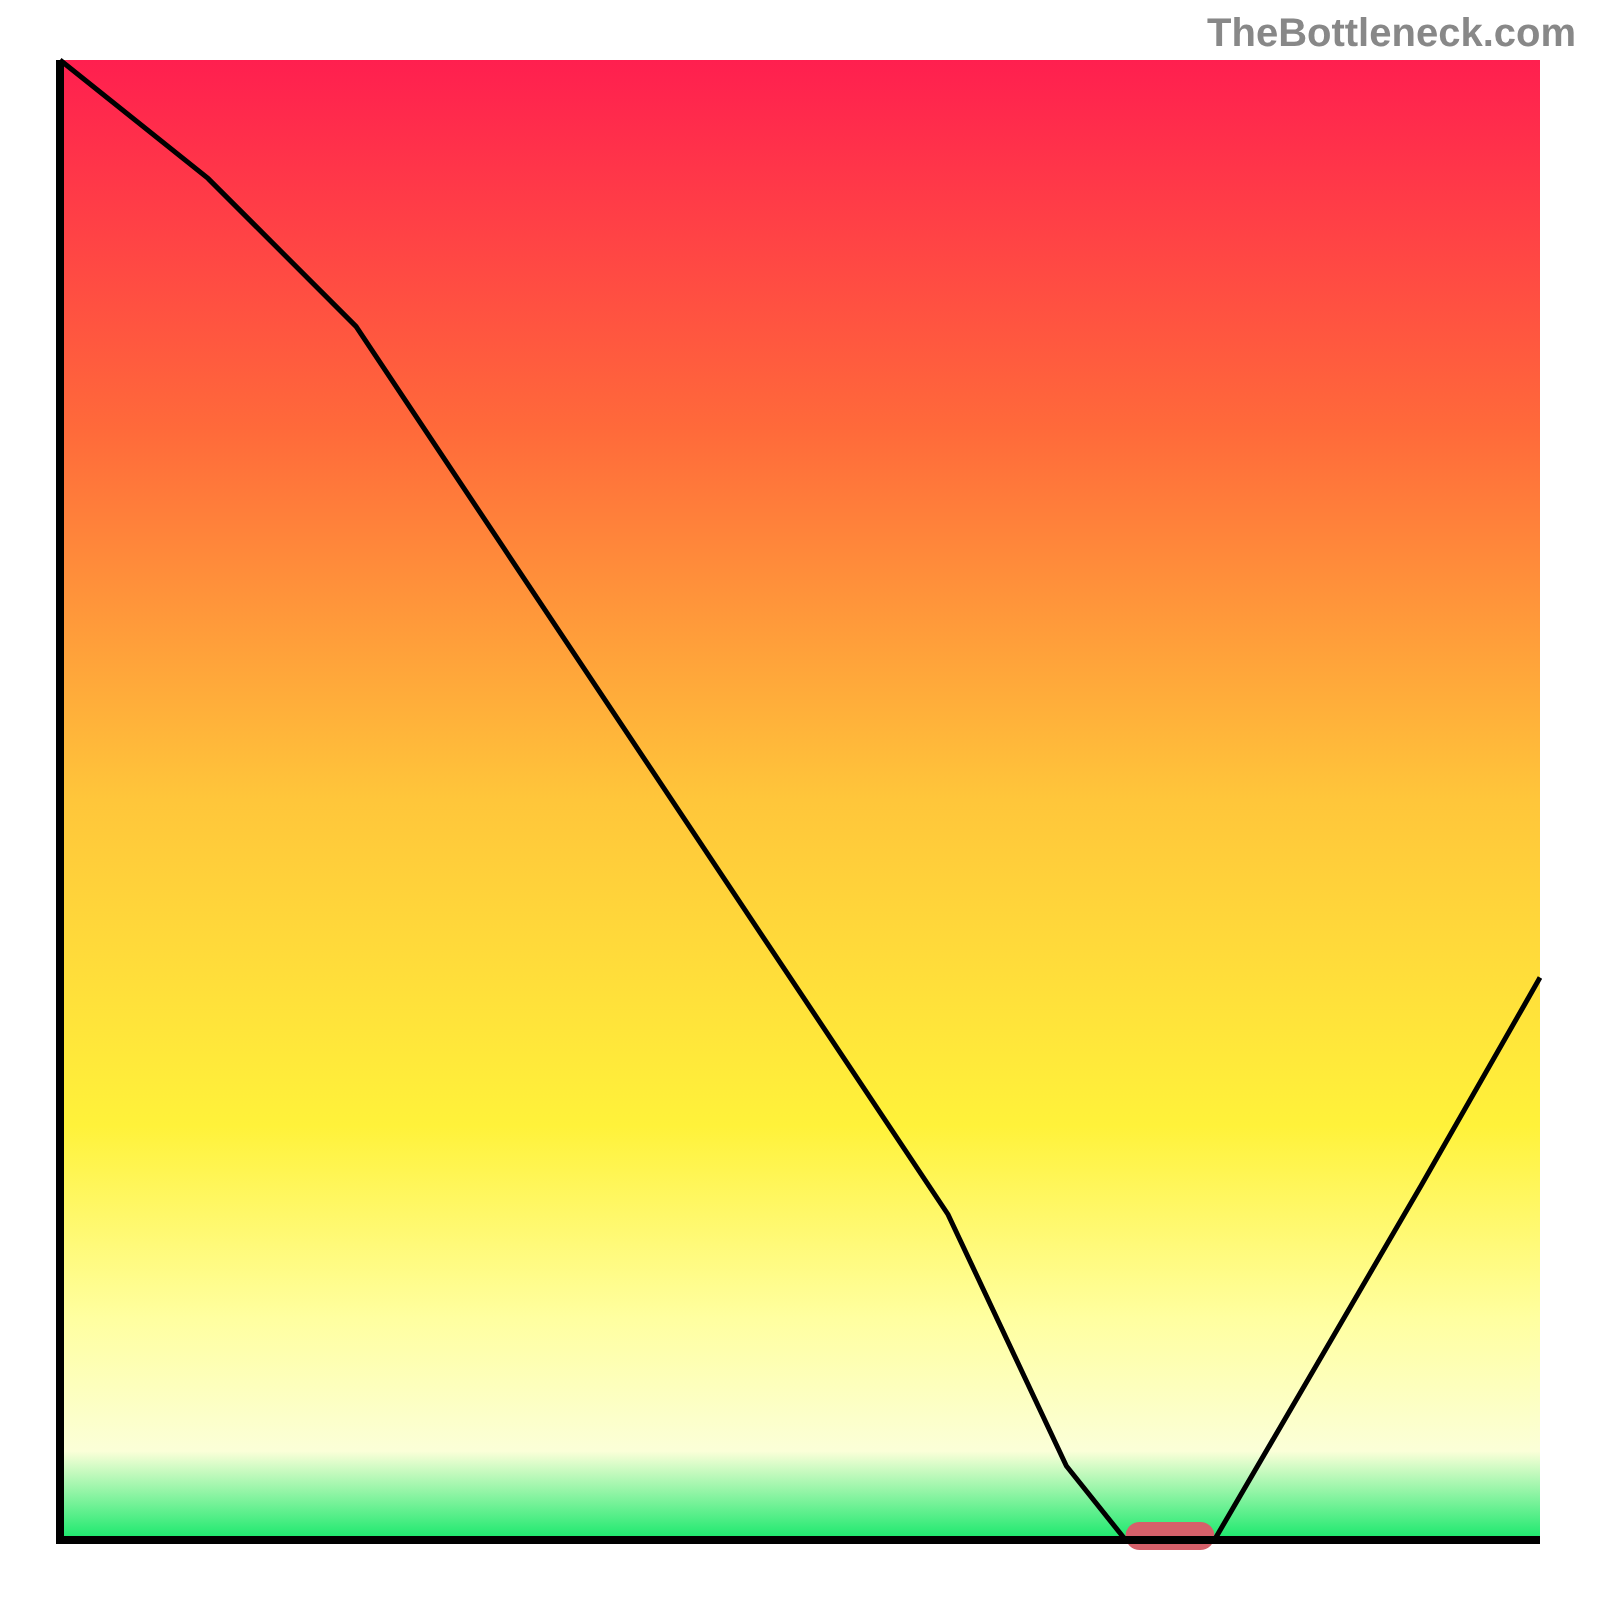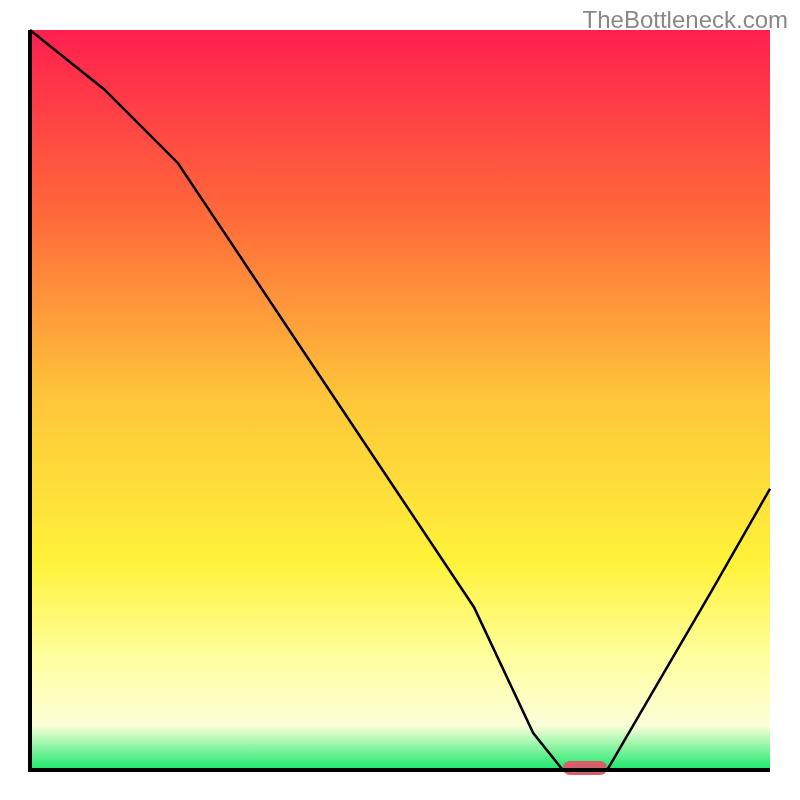--- a/index.html
+++ b/index.html
@@ -10,22 +10,22 @@
   }
   .chart-container {
     position: relative;
     width: 800px;
     height: 800px;
   }
   .watermark {
     position: absolute;
     top: 6px;
     right: 12px;
-    font-size: 24px;
-    font-weight: normal;
+    font-size: 20px;
+    font-weight: bold;
     color: #888888;
     z-index: 10;
   }
   svg {
     display: block;
   }
 </style>
 </head>
 <body>
 

